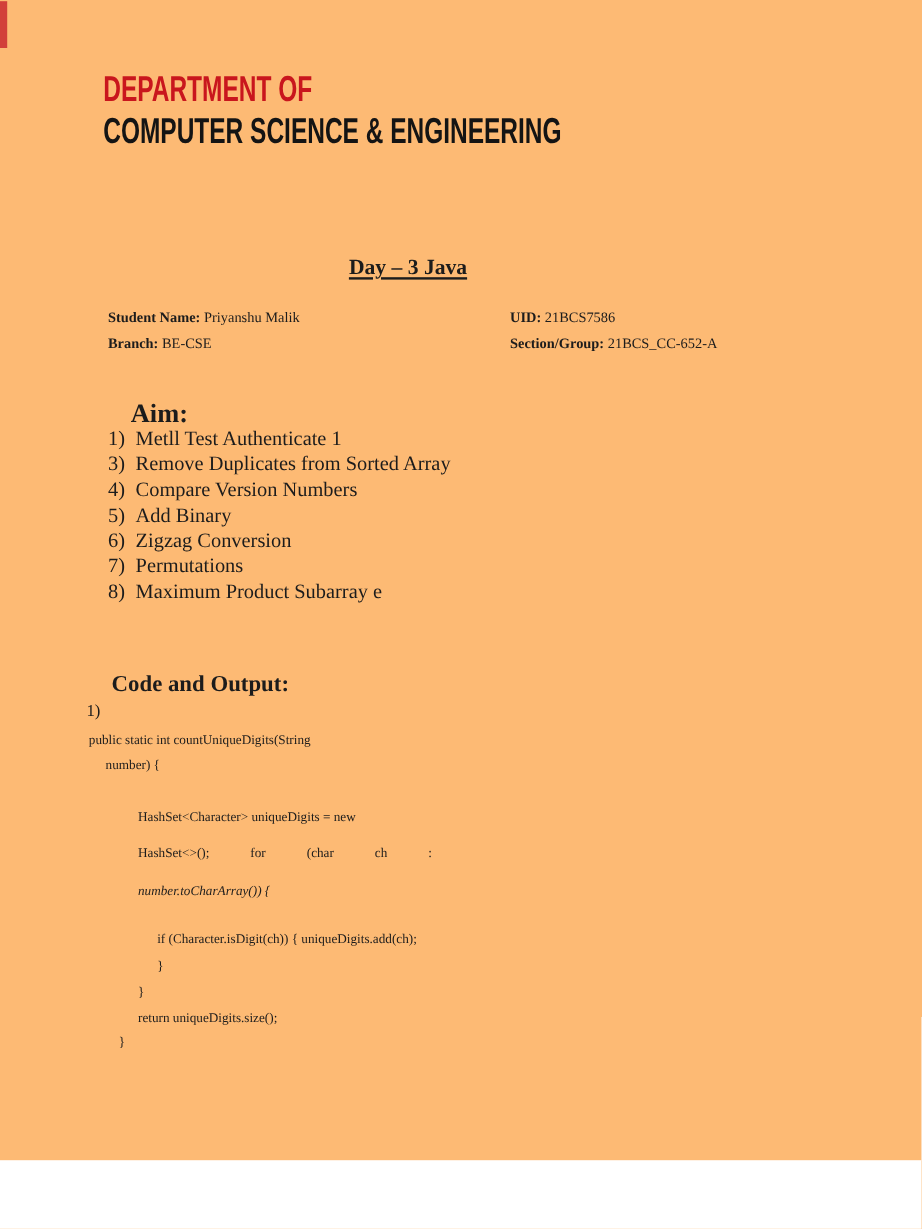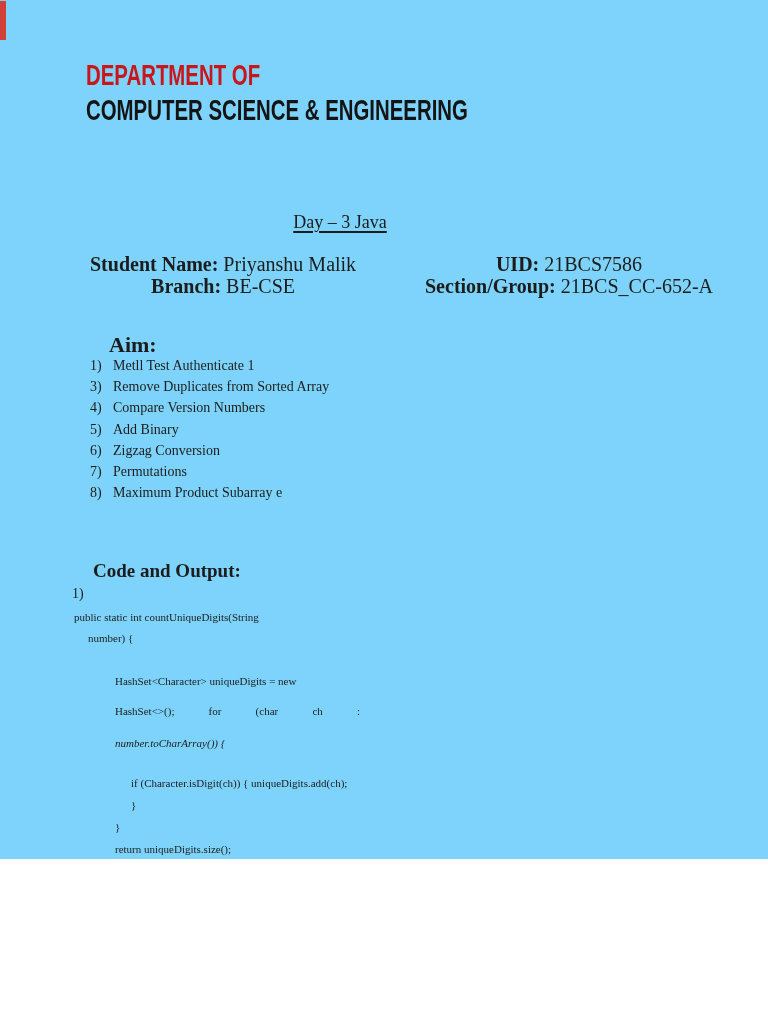--- a/index.html
+++ b/index.html
@@ -1,52 +1,52 @@
 <!DOCTYPE html>
 <html><head>
 <meta charset="utf-8">
 <style>
   html,body{margin:0;padding:0;background:#ffffff;}
   .page{
-    position:relative;width:768px;height:859px;background:#7dd3fc;
+    position:relative;width:768px;height:967px;background:#fdba74;
     overflow:hidden;font-family:"Liberation Serif", serif;color:#1c1c1c;
   }
   
   .edge-mark{position:absolute;left:0;width:6px;}
   .edge-top{top:1px;height:39px;background:#d2403a;}
   .edge-bottom{top:985px;height:38px;background:#2d7d8d;}
 
   
   .dept{
     position:absolute;left:86px;top:57px;
     font-family:"Liberation Sans", sans-serif;font-weight:bold;
     font-size:30px;line-height:35px;white-space:nowrap;
     transform:scaleX(0.68);transform-origin:left top;
   }
   .dept-l1{color:#c9161d;}
   .dept-l2{color:#141414;}
 
   
   .day-title{
     position:absolute;left:60px;top:212px;width:560px;text-align:center;
-    font-size:18px;font-weight:normal;
+    font-size:18px;font-weight:bold;
   }
   .day-title span{
     text-decoration:underline;text-decoration-thickness:2px;text-underline-offset:3px;
   }
 
   
-  .info{position:absolute;top:254px;font-size:20px;line-height:21.5px;white-space:nowrap;text-align:center;}
+  .info{position:absolute;top:254px;font-size:12px;line-height:21.5px;white-space:nowrap;}
   .info-left{left:90px;}
   .info-right{left:425px;}
   .lbl{font-weight:bold;}
 
   
   .aim-head{position:absolute;left:109px;top:332px;font-size:22px;font-weight:bold;}
-  .aim-list{position:absolute;left:90px;top:355px;font-size:14px;line-height:21.2px;white-space:nowrap;}
+  .aim-list{position:absolute;left:90px;top:355px;font-size:17px;line-height:21.2px;white-space:nowrap;}
   .aim-item .num{display:inline-block;width:23px;}
 
   
   .code-head{position:absolute;left:93px;top:560px;font-size:19px;font-weight:bold;}
   .code-num{position:absolute;left:72px;top:584px;font-size:14px;line-height:20px;}
   .code-line{position:absolute;font-size:11px;line-height:20px;white-space:nowrap;}
   .cl0{top:607px;left:74px;}
   .cl1{top:628px;left:88px;}
   .cl2{top:671px;left:115px;}
   .cl3{top:701px;left:115px;width:245px;white-space:normal;text-align:justify;text-align-last:justify;}

